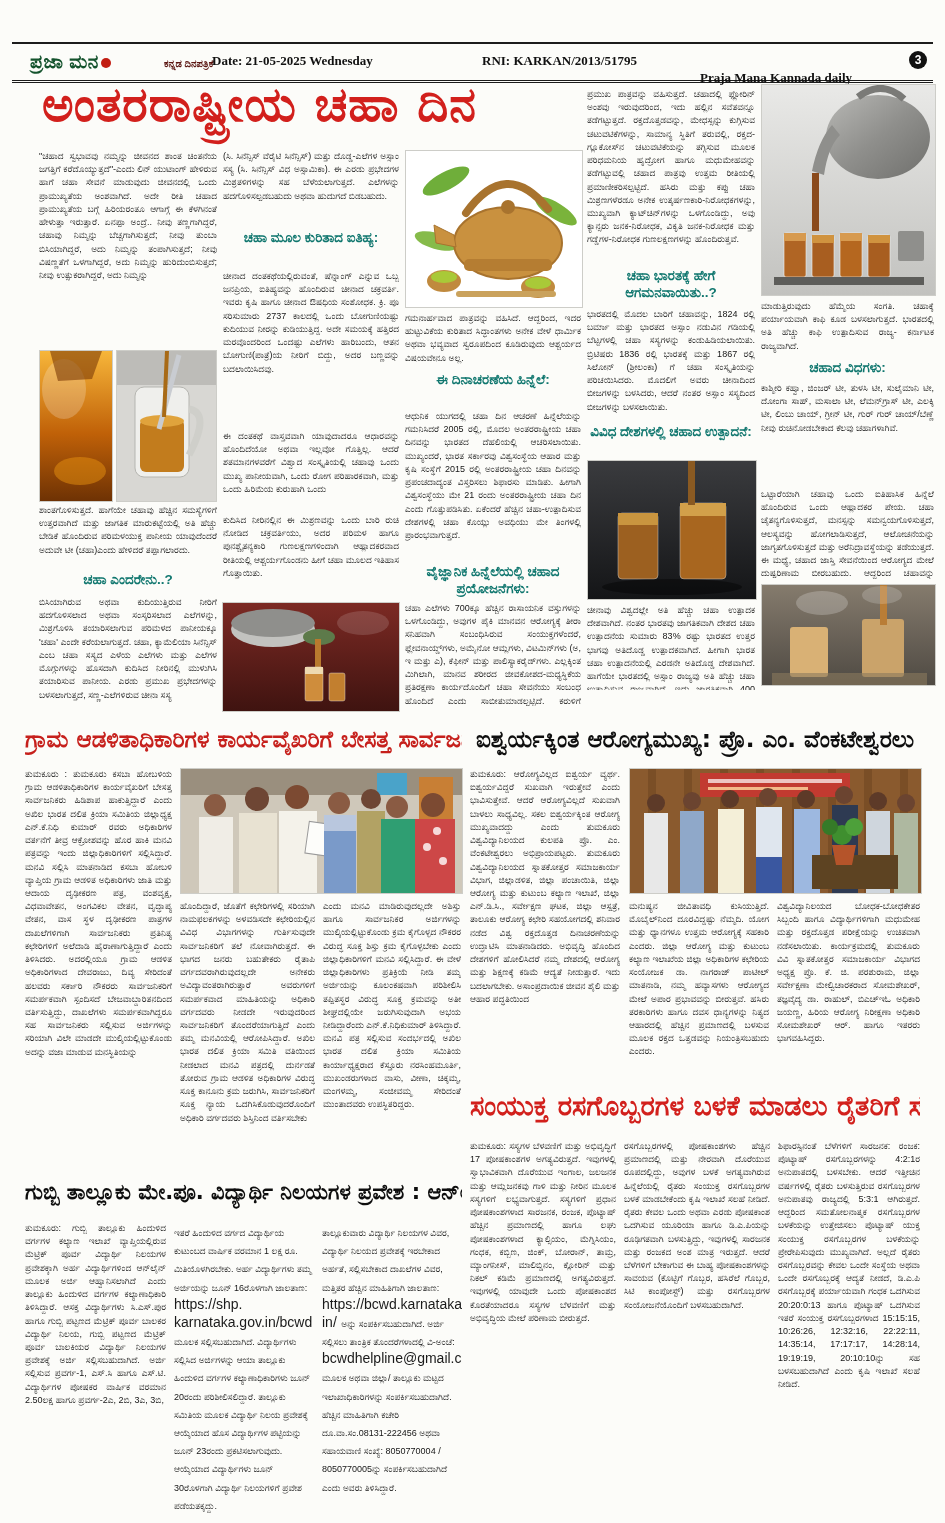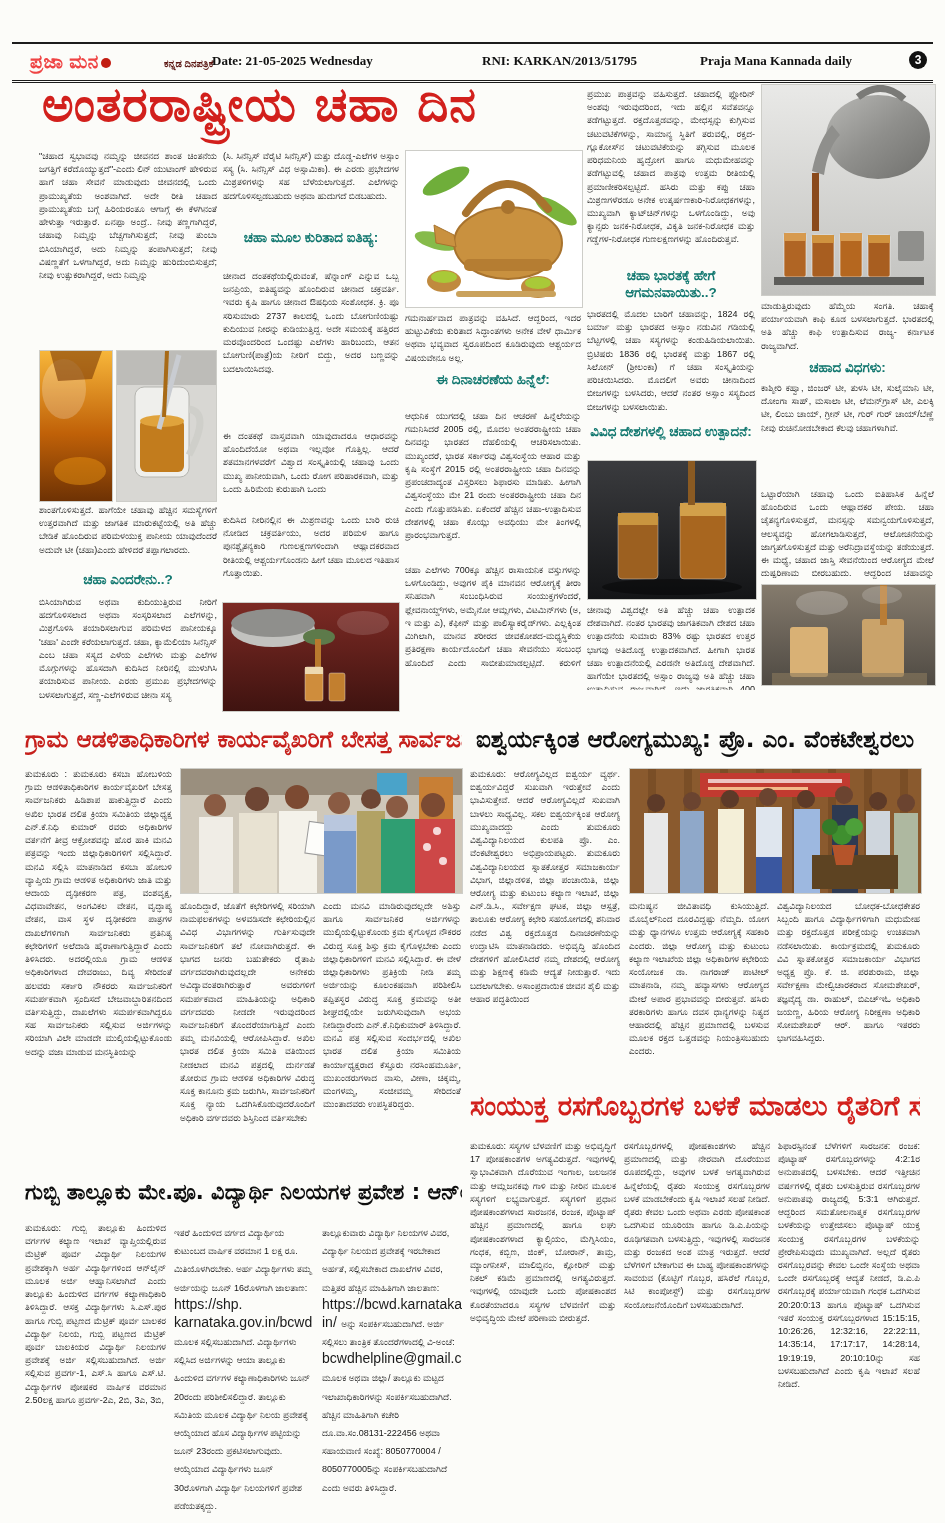--- a/index.html
+++ b/index.html
@@ -2,21 +2,21 @@
 <html><head>
 <meta charset="utf-8">
 <style>
   html,body{margin:0;padding:0;background:#888;}
   #page{position:relative;width:945px;height:1523px;background:#fcfcf9;margin:0 auto;
         font-family:"Liberation Sans",sans-serif;color:#1a1a1a;overflow:hidden;}
   .abs{position:absolute;}
   
   .hdr{position:absolute;left:12px;right:12px;top:42px;height:36px;
        border-top:2px solid #1c1c1c;border-bottom:3px double #1c1c1c;}
-  .logo{position:absolute;left:18px;top:7px;font-weight:bold;font-size:19px;color:#ef4444;letter-spacing:.5px;}
+  .logo{position:absolute;left:18px;top:7px;font-weight:bold;font-size:19px;color:#14532d;letter-spacing:.5px;}
   .logo .dot{display:inline-block;width:10px;height:10px;border-radius:50%;background:#c21d12;margin:0 2px;}
   .tagline{position:absolute;left:152px;top:14px;font-size:10px;color:#5a1410;font-weight:bold;}
   .hmeta{position:absolute;top:9px;font-family:"Liberation Serif",serif;font-weight:bold;font-size:13px;color:#111;}
   .pageno{position:absolute;right:6px;top:7px;width:18px;height:18px;border-radius:50%;background:#111;
           color:#fff;font-size:12px;font-weight:bold;text-align:center;line-height:18px;}
   
   .bt{font-size:9px;line-height:1.47;text-align:justify;overflow:hidden;color:#161616;}
   .col{display:flex;flex-direction:column;gap:4px;}
   .rsub{color:#0f766e;font-weight:bold;font-size:13.5px;text-align:center;line-height:1.25;overflow:hidden;}
   .h1{color:#d2201c;font-weight:800;font-size:48px;white-space:nowrap;letter-spacing:1px;
@@ -31,21 +31,21 @@
 </head>
 <body>
 
 <div id="page">
 
   <div class="hdr">
     <div class="logo"><span>ಪ್ರಜಾ ಮನ</span><span class="dot"></span></div>
     <div class="tagline">ಕನ್ನಡ ದಿನಪತ್ರಿಕೆ</div>
     <div class="hmeta" style="left:200px;">Date: 21-05-2025 Wednesday</div>
     <div class="hmeta" style="left:470px;">RNI: KARKAN/2013/51795</div>
-    <div class="hmeta" style="left:688px;">Praja Mana Kannada daily</div>
+    <div class="hmeta" style="left:688px;margin-top:17px;">Praja Mana Kannada daily</div>
     <div class="pageno">3</div>
   </div>
 
   <div class="abs" style="left:0;top:64px;width:945px;height:650px;margin-left:14px;">
 
     <div class="abs h1" style="left:28px;top:12px;width:540px;height:66px;">ಅಂತರರಾಷ್ಟ್ರೀಯ ಚಹಾ ದಿನ</div>
 
     <div class="abs col" style="left:25px;top:86px;width:178px;">
       <div class="bt" style="height:196px;">"ಚಹಾದ ಸ್ವಭಾವವು ನಮ್ಮನ್ನು ಜೀವನದ ಶಾಂತ ಚಿಂತನೆಯ ಜಗತ್ತಿಗೆ ಕರೆದೊಯ್ಯುತ್ತದೆ"-ಎಂದು ಲಿನ್ ಯುಟಾಂಗ್ ಹೇಳಿರುವ ಹಾಗೆ ಚಹಾ ಸೇವನೆ ಮಾಡುವುದು ಜೀವನದಲ್ಲಿ ಒಂದು ಪ್ರಾಮುಖ್ಯತೆಯ ಅಂಶವಾಗಿದೆ. ಅದೇ ರೀತಿ ಚಹಾದ ಪ್ರಾಮುಖ್ಯತೆಯ ಬಗ್ಗೆ ಹಿರಿಯರಂತೂ ಆಗಾಗ್ಗೆ ಈ ಕೆಳಗಿನಂತೆ ಹೇಳುತ್ತಾ ಇರುತ್ತಾರೆ. ಏನಪ್ಪಾ ಅಂದ್ರೆ.. ನೀವು ತಣ್ಣಗಾಗಿದ್ದರೆ, ಚಹಾವು ನಿಮ್ಮನ್ನು ಬೆಚ್ಚಗಾಗಿಸುತ್ತದೆ; ನೀವು ತುಂಬಾ ಬಿಸಿಯಾಗಿದ್ದರೆ, ಅದು ನಿಮ್ಮನ್ನು ತಂಪಾಗಿಸುತ್ತದೆ; ನೀವು ವಿಷಣ್ಣತೆಗೆ ಒಳಗಾಗಿದ್ದರೆ, ಅದು ನಿಮ್ಮನ್ನು ಹುರಿದುಂಬಿಸುತ್ತದೆ; ನೀವು ಉತ್ಸುಕರಾಗಿದ್ದರೆ, ಅದು ನಿಮ್ಮನ್ನು</div>
       <div style="display:flex;gap:3px;height:150px;">
@@ -116,20 +116,21 @@
         <path d="M48 84 L28 74 L30 92 L50 96 Z" fill="#c9913f" stroke="#a8732e"></path>
         <ellipse cx="38" cy="130" rx="17" ry="11" fill="#c08a3e"></ellipse>
           <ellipse cx="38" cy="126" rx="13" ry="6" fill="#a9c938"></ellipse>
         <ellipse cx="132" cy="136" rx="17" ry="11" fill="#c08a3e"></ellipse>
           <ellipse cx="132" cy="132" rx="13" ry="6" fill="#a9c938"></ellipse>
         <rect x="50" y="140" width="100" height="6" rx="3" fill="#caa25c"></rect>
       </svg>
       <div class="bt" style="height:56px;">ಗಮನಾರ್ಹವಾದ ಪಾತ್ರವನ್ನು ವಹಿಸಿದೆ. ಆದ್ದರಿಂದ, ಇದರ ಹುಟ್ಟುವಿಕೆಯ ಕುರಿತಾದ ಸಿದ್ಧಾಂತಗಳು ಅನೇಕ ವೇಳೆ ಧಾರ್ಮಿಕ ಅಥವಾ ಭವ್ಯವಾದ ಸ್ವರೂಪದಿಂದ ಕೂಡಿರುವುದು ಆಶ್ಚರ್ಯದ ವಿಷಯವೇನೂ ಅಲ್ಲ.</div>
       <div class="rsub" style="height:34px;">ಈ ದಿನಾಚರಣೆಯ ಹಿನ್ನೆಲೆ:</div>
       <div class="bt" style="height:150px;">ಆಧುನಿಕ ಯುಗದಲ್ಲಿ ಚಹಾ ದಿನ ಆಚರಣೆ ಹಿನ್ನೆಲೆಯನ್ನು ಗಮನಿಸಿದರೆ 2005 ರಲ್ಲಿ, ಮೊದಲ ಅಂತರರಾಷ್ಟ್ರೀಯ ಚಹಾ ದಿನವನ್ನು ಭಾರತದ ದೆಹಲಿಯಲ್ಲಿ ಆಚರಿಸಲಾಯಿತು. ಮುಖ್ಯಂದರೆ, ಭಾರತ ಸರ್ಕಾರವು ವಿಶ್ವಸಂಸ್ಥೆಯ ಆಹಾರ ಮತ್ತು ಕೃಷಿ ಸಂಸ್ಥೆಗೆ 2015 ರಲ್ಲಿ ಅಂತರರಾಷ್ಟ್ರೀಯ ಚಹಾ ದಿನವನ್ನು ಪ್ರಪಂಚದಾದ್ಯಂತ ವಿಸ್ತರಿಸಲು ಶಿಫಾರಸು ಮಾಡಿತು. ಹೀಗಾಗಿ ವಿಶ್ವಸಂಸ್ಥೆಯು ಮೇ 21 ರಂದು ಅಂತರರಾಷ್ಟ್ರೀಯ ಚಹಾ ದಿನ ಎಂದು ಗೊತ್ತುಪಡಿಸಿತು. ಏಕೆಂದರೆ ಹೆಚ್ಚಿನ ಚಹಾ-ಉತ್ಪಾದಿಸುವ ದೇಶಗಳಲ್ಲಿ ಚಹಾ ಕೊಯ್ಲು ಅವಧಿಯು ಮೇ ತಿಂಗಳಲ್ಲಿ ಪ್ರಾರಂಭವಾಗುತ್ತದೆ.</div>
+      <div class="rsub" style="height:34px;">ವೈಜ್ಞಾನಿಕ ಹಿನ್ನೆಲೆಯಲ್ಲಿ ಚಹಾದ ಪ್ರಯೋಜನೆಗಳು:</div>
       <div class="bt" style="height:104px;">ಚಹಾ ಎಲೆಗಳು 700ಕ್ಕೂ ಹೆಚ್ಚಿನ ರಾಸಾಯನಿಕ ವಸ್ತುಗಳನ್ನು ಒಳಗೊಂಡಿದ್ದು, ಅವುಗಳ ಪೈಕಿ ಮಾನವನ ಆರೋಗ್ಯಕ್ಕೆ ತೀರಾ ಸನಿಹವಾಗಿ ಸಂಬಂಧಿಸಿರುವ ಸಂಯುಕ್ತಗಳೆಂದರೆ, ಫ್ಲೇವನಾಯ್ಡ್‌ಗಳು, ಅಮೈನೋ ಆಮ್ಲಗಳು, ವಿಟಮಿನ್‌ಗಳು (ಅ, ಇ ಮತ್ತು ಎ), ಕೆಫೀನ್ ಮತ್ತು ಪಾಲಿಸ್ಯಾಕರೈಡ್‌ಗಳು. ಎಲ್ಲಕ್ಕಿಂತ ಮಿಗಿಲಾಗಿ, ಮಾನವ ಶರೀರದ ಜೀವಕೋಶದ-ಮಧ್ಯಸ್ಥಿಕೆಯ ಪ್ರತಿರಕ್ಷಣಾ ಕಾರ್ಯದೊಂದಿಗೆ ಚಹಾ ಸೇವನೆಯು ಸಂಬಂಧ ಹೊಂದಿದೆ ಎಂದು ಸಾಬೀತುಮಾಡಲ್ಪಟ್ಟಿದೆ. ಕರುಳಿಗೆ ಸಂಬಂಧಿಸಿದ ಪ್ರಯೋಜನಕಾರಿ ಸೂಕ್ಷ್ಮ ಸಸ್ಯವರ್ಗವನ್ನು ಸುಧಾರಿಸುವಲ್ಲಿ ಚಹಾವು ಒಂದು ಪ್ರಮುಖ ಪಾತ್ರವನ್ನು ವಹಿಸುತ್ತದೆ.</div>
     </div>
 
     <div class="abs col" style="left:573px;top:24px;width:168px;">
       <div class="bt" style="height:176px;">ಪ್ರಮುಖ ಪಾತ್ರವನ್ನು ವಹಿಸುತ್ತದೆ. ಚಹಾದಲ್ಲಿ ಫ್ಲೋರಿನ್ ಅಂಶವು ಇರುವುದರಿಂದ, ಇದು ಹಲ್ಲಿನ ಸವೆತವನ್ನೂ ತಡೆಗಟ್ಟುತ್ತದೆ. ರಕ್ತದೊತ್ತಡವನ್ನು, ಮೇಧಸ್ಸನ್ನು ಕುಗ್ಗಿಸುವ ಚಟುವಟಿಕೆಗಳನ್ನು, ಸಾಮಾನ್ಯ ಸ್ಥಿತಿಗೆ ತರುವಲ್ಲಿ, ರಕ್ತದ-ಗ್ಲೂಕೋಸ್‌ನ ಚಟುವಟಿಕೆಯನ್ನು ತಗ್ಗಿಸುವ ಮೂಲಕ ಪರಿಧಮನಿಯ ಹೃದ್ರೋಗ ಹಾಗೂ ಮಧುಮೇಹವನ್ನು ತಡೆಗಟ್ಟುವಲ್ಲಿ ಚಹಾದ ಪಾತ್ರವು ಉತ್ತಮ ರೀತಿಯಲ್ಲಿ ಪ್ರಮಾಣೀಕರಿಸಲ್ಪಟ್ಟಿದೆ. ಹಸಿರು ಮತ್ತು ಕಪ್ಪು ಚಹಾ ಮಿಶ್ರಣಗಳೆರಡೂ ಅನೇಕ ಉತ್ಕರ್ಷಣಕಾರಿ-ನಿರೋಧಕಗಳನ್ನು, ಮುಖ್ಯವಾಗಿ ಕ್ಯಾಟ್‌ಚಿನ್‌ಗಳನ್ನು ಒಳಗೊಂಡಿದ್ದು, ಅವು ಕ್ಯಾನ್ಸರು ಜನಕ-ನಿರೋಧಕ, ವಿಕೃತಿ ಜನಕ-ನಿರೋಧಕ ಮತ್ತು ಗಡ್ಡೆಗಳ-ನಿರೋಧಕ ಗುಣಲಕ್ಷಣಗಳನ್ನು ಹೊಂದಿರುತ್ತವೆ.</div>
       <div class="rsub" style="height:36px;">ಚಹಾ ಭಾರತಕ್ಕೆ ಹೇಗೆ ಆಗಮನವಾಯಿತು..?</div>
       <div class="bt" style="height:112px;">ಭಾರತದಲ್ಲಿ ಮೊದಲ ಬಾರಿಗೆ ಚಹಾವನ್ನು, 1824 ರಲ್ಲಿ ಬರ್ಮಾ ಮತ್ತು ಭಾರತದ ಅಸ್ಸಾಂ ನಡುವಿನ ಗಡಿಯಲ್ಲಿ ಬೆಟ್ಟಗಳಲ್ಲಿ ಚಹಾ ಸಸ್ಯಗಳನ್ನು ಕಂಡುಹಿಡಿಯಲಾಯಿತು. ಬ್ರಿಟಿಷರು 1836 ರಲ್ಲಿ ಭಾರತಕ್ಕೆ ಮತ್ತು 1867 ರಲ್ಲಿ ಸಿಲೋನ್ (ಶ್ರೀಲಂಕಾ) ಗೆ ಚಹಾ ಸಂಸ್ಕೃತಿಯನ್ನು ಪರಿಚಯಿಸಿದರು. ಮೊದಲಿಗೆ ಅವರು ಚೀನಾದಿಂದ ಬೀಜಗಳನ್ನು ಬಳಸಿದರು, ಆದರೆ ನಂತರ ಅಸ್ಸಾಂ ಸಸ್ಯದಿಂದ ಬೀಜಗಳನ್ನು ಬಳಸಲಾಯಿತು.</div>
       <div class="rsub" style="height:32px;">ವಿವಿಧ ದೇಶಗಳಲ್ಲಿ ಚಹಾದ ಉತ್ಪಾದನೆ:</div>
       <svg class="ph" width="168" height="138">
         <defs>

